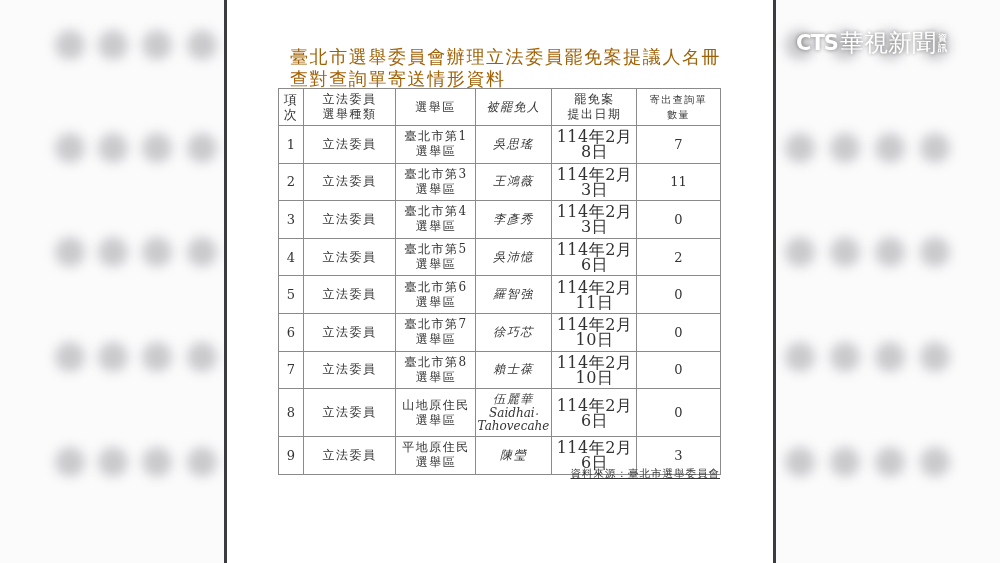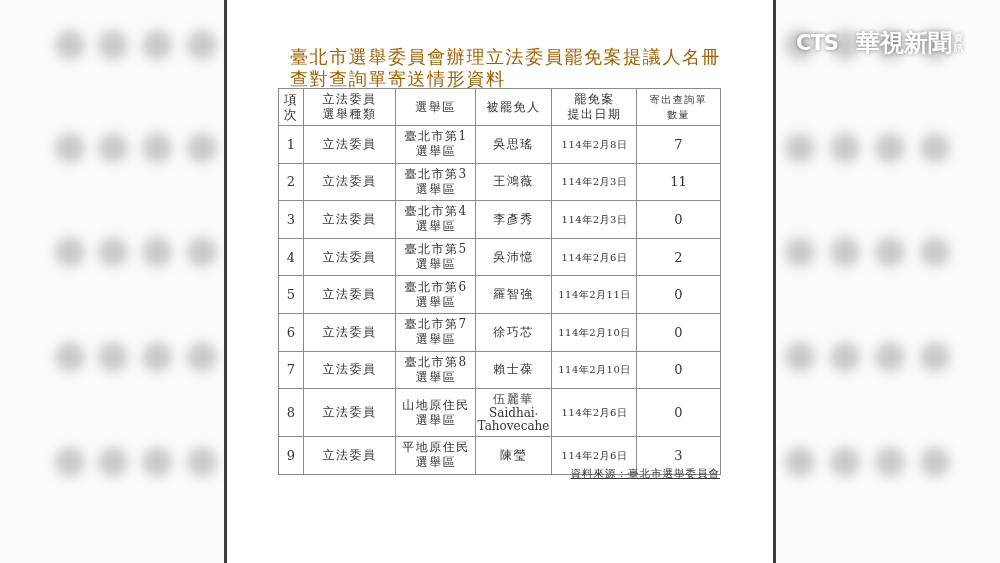--- a/index.html
+++ b/index.html
@@ -29,38 +29,38 @@
   }
   table.roster td, table.roster th {
     border: 1px solid #8a8a8a; font-weight: normal; text-align: center; vertical-align: middle;
     padding: 0 2px; line-height: 15px;
   }
   table.roster th { height: 37px; letter-spacing: 1.5px; }
   table.roster td { height: 37.6px; }
   .c1 { width: 25px; font-size: 13px; }
   .c2 { width: 92px; letter-spacing: 1.5px; }
   .c3 { width: 80px; text-align: center; padding-left: 3px !important; letter-spacing: 1.5px; }
-  .c4 { width: 76px; letter-spacing: 1.5px; }
-  .c5 { width: 85px; text-align: left; padding-left: 3px !important; font-size: 10px; letter-spacing: 0.5px; }
+  .c4 { width: 76px; letter-spacing: 1.5px; font-style: italic; }
+  .c5 { width: 85px; text-align: left; padding-left: 3px !important; font-size: 16px; letter-spacing: 0.5px; }
   .c6 { width: 84px; font-size: 13px; }
   .latin { font-size: 12px; letter-spacing: 0; line-height: 13px; display: block; }
 
   .source {
     position: absolute; left: 560px; top: 467px; width: 160px; text-align: right;
     font-size: 10.5px; letter-spacing: 1px; color: #333; text-decoration: underline;
   }
 
   .logo {
     position: absolute; left: 796px; top: 28px; height: 30px;
     display: flex; align-items: center; color: #ffffff;
     text-shadow: 0 0 4px rgba(0,0,0,0.45);
     font-family: "DejaVu Sans", sans-serif;
   }
   .logo .cts { font-size: 21px; font-weight: bold; letter-spacing: -1px; font-style: normal; }
-  .logo .cn { font-size: 24px; font-weight: bold; letter-spacing: 0; margin-left: 18px; }
+  .logo .cn { font-size: 24px; font-weight: normal; letter-spacing: 0; margin-left: 2px; }
   .logo .sub { display: flex; flex-direction: column; font-size: 9px; line-height: 10px; margin-left: 2px; font-weight: bold; }
 </style>
 </head>
 <body>
 
 <div class="blur-bg">
   <div>
     <div class="dot" style="left:55px;top:30px"></div>
       <div class="dot" style="left:98px;top:30px"></div>
       <div class="dot" style="left:142px;top:30px"></div>

